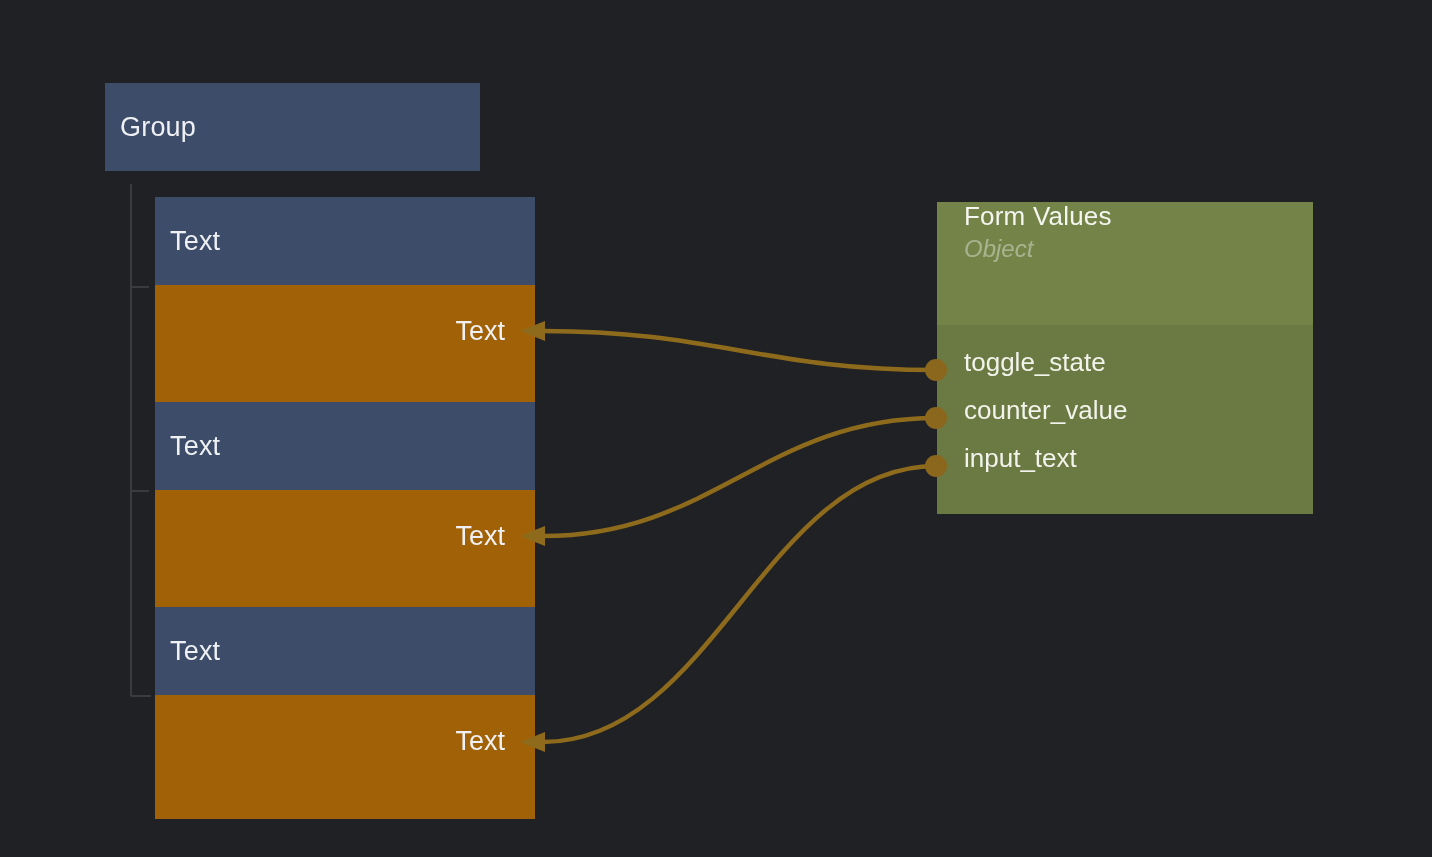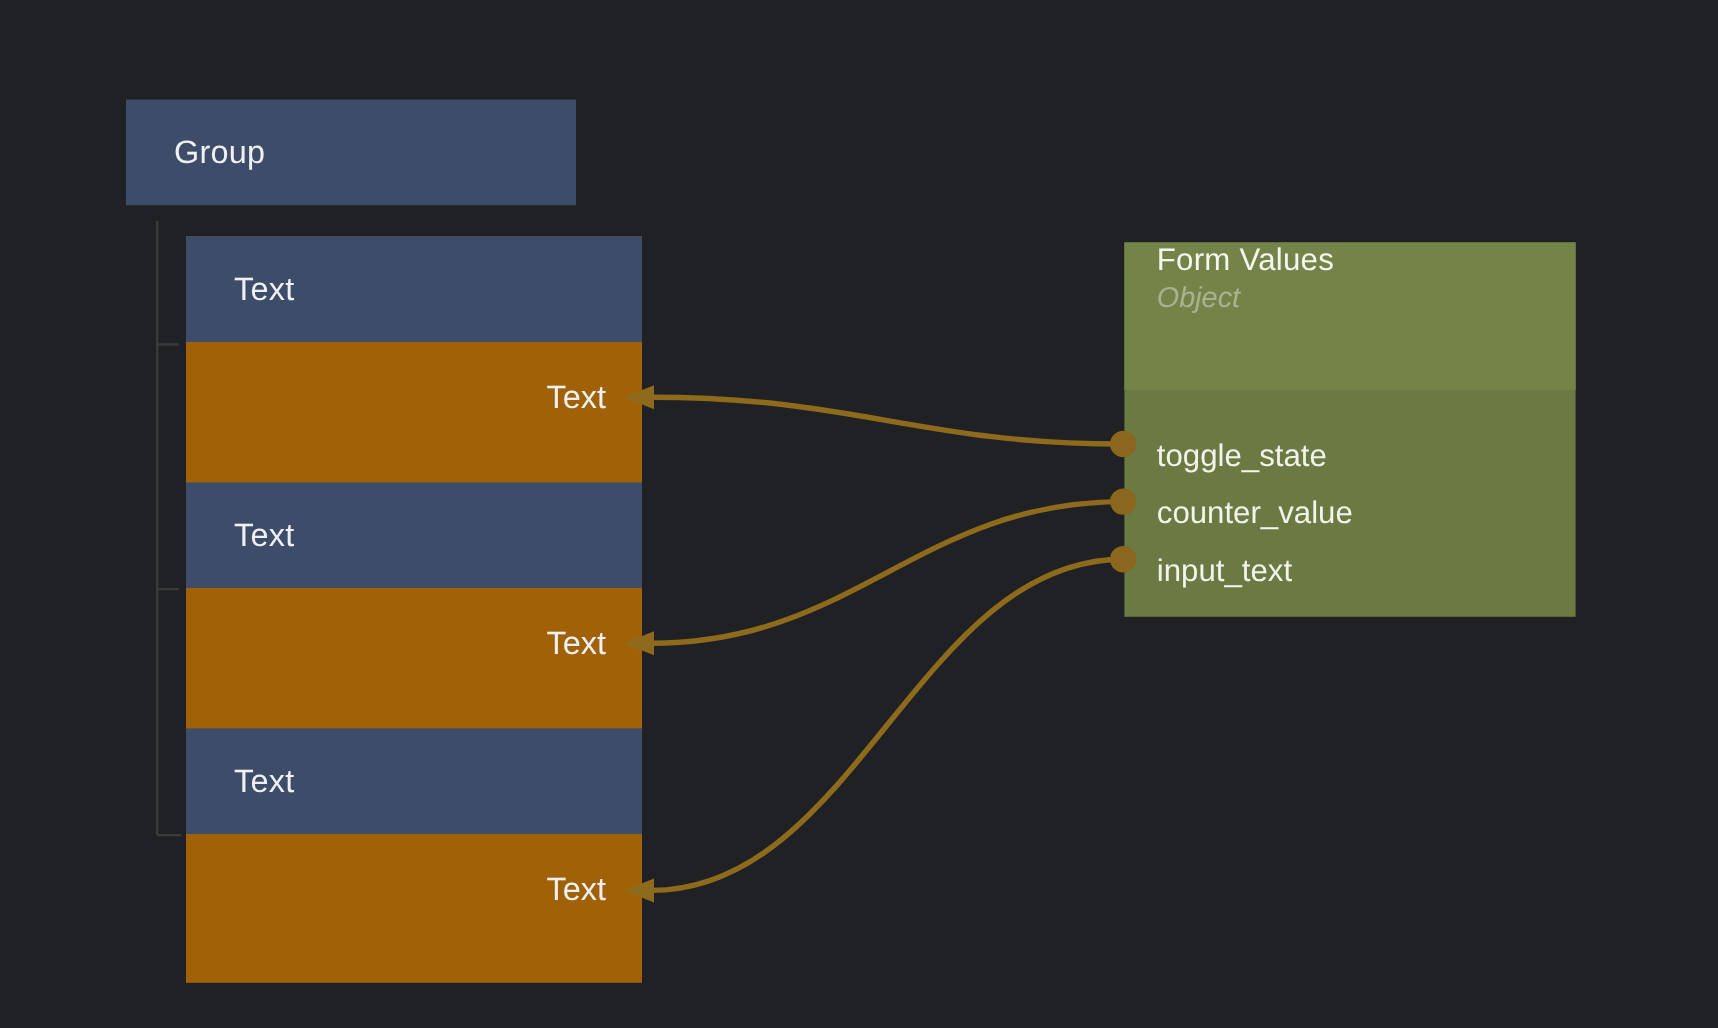--- a/index.html
+++ b/index.html
@@ -17,21 +17,21 @@
   }
   .node {
     position: absolute;
     box-sizing: border-box;
   }
   
   .node-header {
     display: flex;
     align-items: center;
     box-sizing: border-box;
-    padding-left: 40px;
+    padding-left: 15px;
     color: #eef0f3;
     font-size: 27px;
     letter-spacing: 0.2px;
   }
   .group-node {
     left: 105px; top: 83px;
     width: 375px; height: 88px;
     background: #3d4c68;
   }
   .group-node .node-header { height: 88px; }
@@ -85,21 +85,21 @@
     font-size: 24px;
     line-height: 1.1;
     font-style: italic;
   }
   .form-body {
     padding-top: 22px;
   }
   .output-row {
     height: 48px;
     display: flex;
-    align-items: flex-end;
+    align-items: flex-start;
     padding-left: 27px;
   }
   .output-label {
     color: #f2f4ec;
     font-size: 26px;
   }
   
   #overlay {
     position: absolute;
     left: 0; top: 0;

